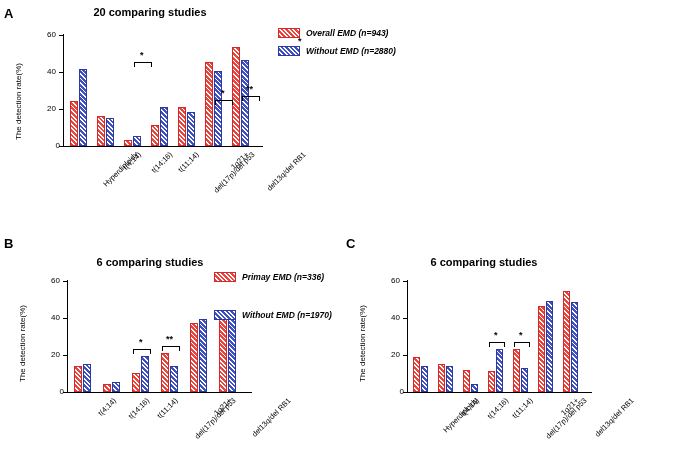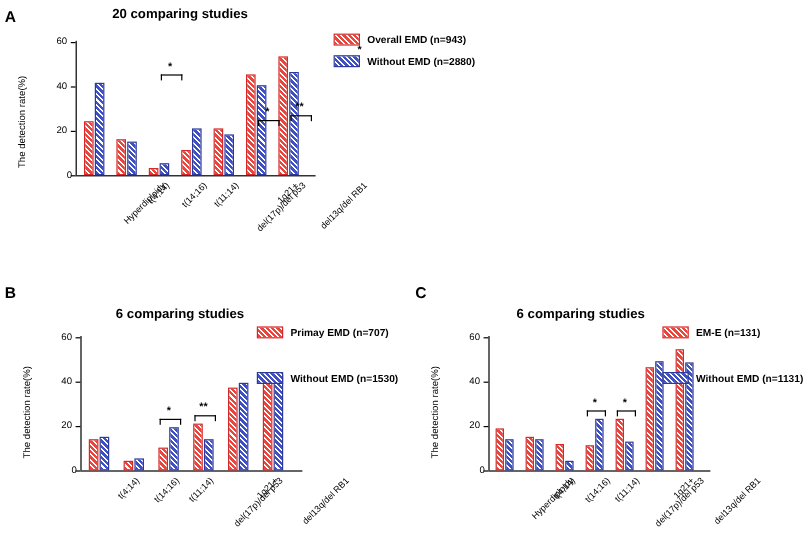--- a/index.html
+++ b/index.html
@@ -13,21 +13,21 @@
   .ytick{position:absolute;font-size:8px;color:#000;text-align:right;width:22px;}
   .tickmark{position:absolute;background:#000;height:1px;width:4px;}
   .bar{position:absolute;bottom:0;box-sizing:border-box;}
   .bar.red{border:1px solid #d62828;background:
       repeating-linear-gradient(45deg,#e8453c 0px,#e8453c 2px,#ffffff 2px,#ffffff 3.2px);}
   .bar.blue{border:1px solid #2b3a9c;background:
       repeating-linear-gradient(45deg,#3f4fc4 0px,#3f4fc4 2px,#ffffff 2px,#ffffff 3.2px);}
   .catlabel{position:absolute;font-size:7.5px;color:#000;white-space:nowrap;transform-origin:100% 0;transform:rotate(-45deg);text-align:right;}
   .sig{position:absolute;font-size:9px;color:#000;font-weight:bold;}
   .sigbar{position:absolute;border-top:1px solid #000;border-left:1px solid #000;border-right:1px solid #000;box-sizing:border-box;}
-  .legend{position:absolute;}
+  .legend{position:absolute;font-style:italic;}
   .legend-row{display:flex;align-items:center;margin-bottom:8px;}
   .legend-swatch{width:22px;height:10px;box-sizing:border-box;margin-right:6px;}
   .legend-swatch.red{border:1px solid #d62828;background:
       repeating-linear-gradient(45deg,#e8453c 0px,#e8453c 2px,#ffffff 2px,#ffffff 3.2px);}
   .legend-swatch.blue{border:1px solid #2b3a9c;background:
       repeating-linear-gradient(45deg,#3f4fc4 0px,#3f4fc4 2px,#ffffff 2px,#ffffff 3.2px);}
   .legend-label{font-size:8.5px;font-weight:bold;color:#000;white-space:nowrap;}
 </style>
 </head>
 <body>
@@ -156,25 +156,25 @@
     <div class="catlabel" style="left:119px;top:164px;">t(14;16)</div>
     <div class="catlabel" style="left:148px;top:164px;">t(11;14)</div>
     <div class="catlabel" style="left:177px;top:164px;">del(17p)/del p53</div>
     <div class="catlabel" style="left:206px;top:164px;">1q21+</div>
     <div class="catlabel" style="left:235px;top:164px;">del13q/del RB1</div>
   </div>
 
   <div class="legend" style="left:214px;top:40px;">
     <div class="legend-row">
       <div class="legend-swatch red"></div>
-      <div class="legend-label">Primay EMD (n=707)</div>
+      <div class="legend-label">Primay EMD (n=336)</div>
     </div>
     <div class="legend-row" style="margin-top:28px;">
       <div class="legend-swatch blue"></div>
-      <div class="legend-label">Without EMD (n=1530)</div>
+      <div class="legend-label">Without EMD (n=1970)</div>
     </div>
   </div>
 </div>
 
 <div class="panel" style="left:340px;top:232px;width:336px;height:230px;">
   <div class="panel-letter" style="left:6px;top:4px;">C</div>
   <div class="panel-title" style="left:44px;top:24px;width:200px;">6 comparing studies</div>
 
   <div class="plot" style="left:0;top:0;width:300px;height:200px;">
     <div class="ylabel" style="left:18px;top:150px;">The detection rate(%)</div>
@@ -221,23 +221,13 @@
 
     <div class="catlabel" style="left:88px;top:164px;">Hyperdiploidy</div>
     <div class="catlabel" style="left:113px;top:164px;">t(4;14)</div>
     <div class="catlabel" style="left:138px;top:164px;">t(14;16)</div>
     <div class="catlabel" style="left:163px;top:164px;">t(11;14)</div>
     <div class="catlabel" style="left:188px;top:164px;">del(17p)/del p53</div>
     <div class="catlabel" style="left:213px;top:164px;">1q21+</div>
     <div class="catlabel" style="left:238px;top:164px;">del13q/del RB1</div>
   </div>
 
-  <div class="legend" style="left:212px;top:40px;">
-    <div class="legend-row">
-      <div class="legend-swatch red"></div>
-      <div class="legend-label">EM-E (n=131)</div>
-    </div>
-    <div class="legend-row" style="margin-top:28px;">
-      <div class="legend-swatch blue"></div>
-      <div class="legend-label">Without EMD (n=1131)</div>
-    </div>
-  </div>
 </div>
 
 </body></html>

